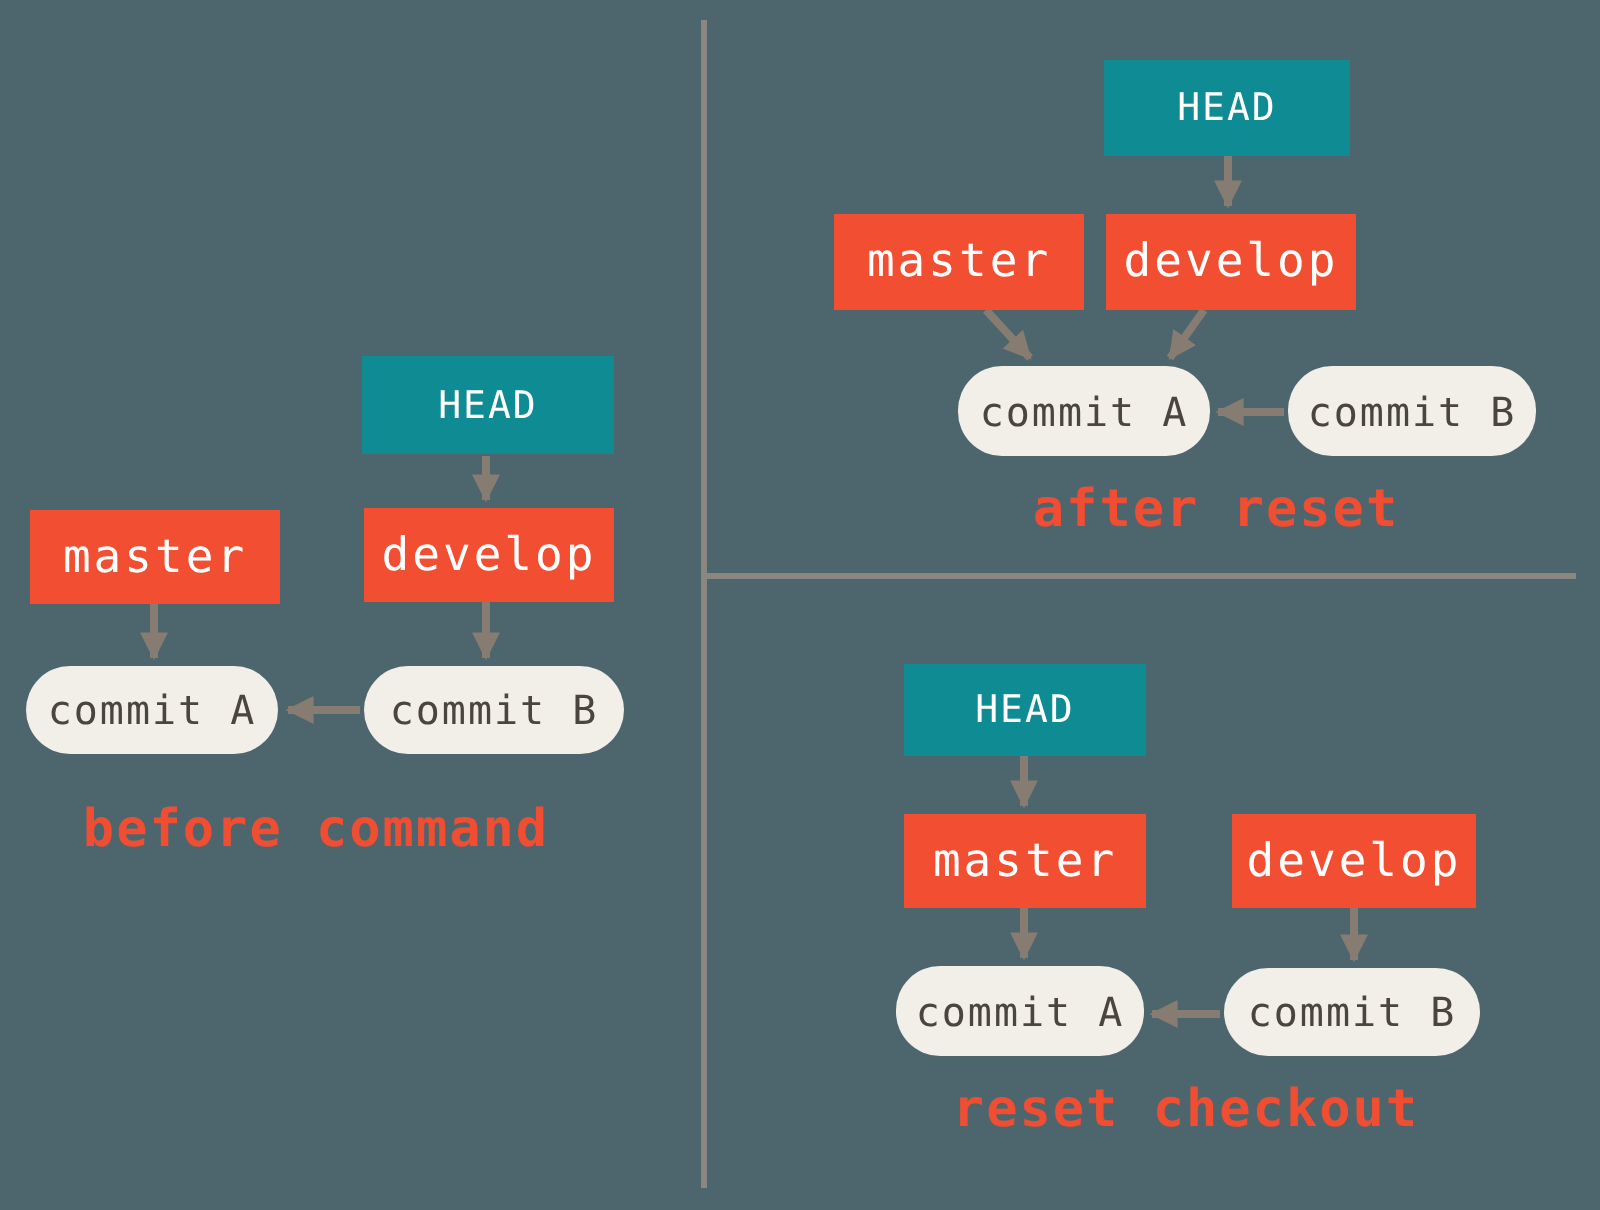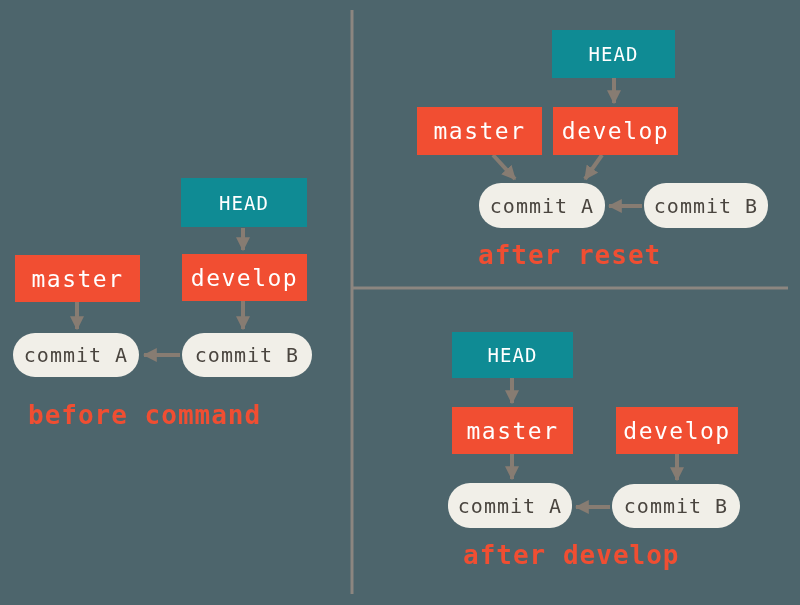--- a/index.html
+++ b/index.html
@@ -42,21 +42,21 @@
     font-size:23px;letter-spacing:1.5px;text-align:center;
   }
   .commit{
     background:var(--commit-node);
     color:var(--commit-text);
     border-radius:22px;
     font-size:20px;letter-spacing:1px;
   }
   .caption{
     position:absolute;
-    text-align:left;
+    text-align:center;
     color:var(--caption-text);
     font-weight:bold;
     font-size:26px;letter-spacing:1px;
     white-space:nowrap;
   }
 </style>
 </head>
 <body>
 
 <div class="stage">
@@ -104,16 +104,16 @@
     <div class="box commit" style="left:644px;top:183px;width:124px;height:45px">commit B</div>
     <div class="caption" style="left:478px;top:240px;width:260px">after reset</div>
   </div>
 
   <div>
     <div class="box head" style="left:452px;top:332px;width:121px;height:46px">HEAD</div>
     <div class="box branch" style="left:452px;top:407px;width:121px;height:47px">master</div>
     <div class="box branch" style="left:616px;top:407px;width:122px;height:47px">develop</div>
     <div class="box commit" style="left:448px;top:483px;width:124px;height:45px">commit A</div>
     <div class="box commit" style="left:612px;top:484px;width:128px;height:44px">commit B</div>
-    <div class="caption" style="left:463px;top:540px;width:260px">after develop</div>
+    <div class="caption" style="left:463px;top:540px;width:260px">reset checkout</div>
   </div>
 
 </div>
 
 </body></html>

